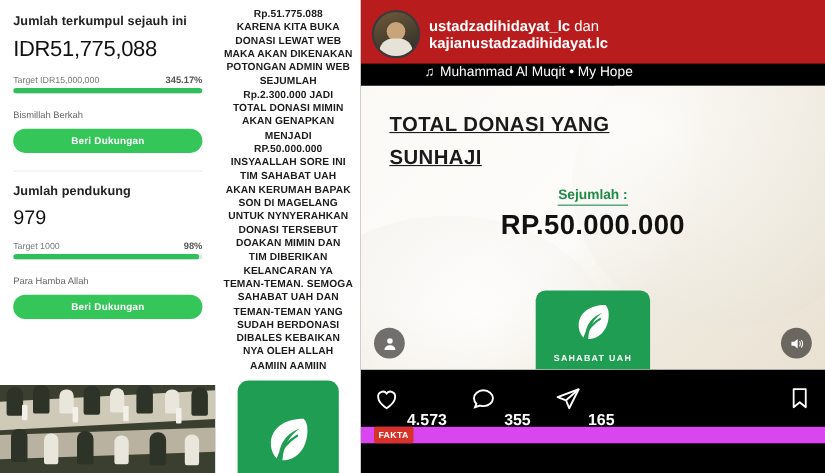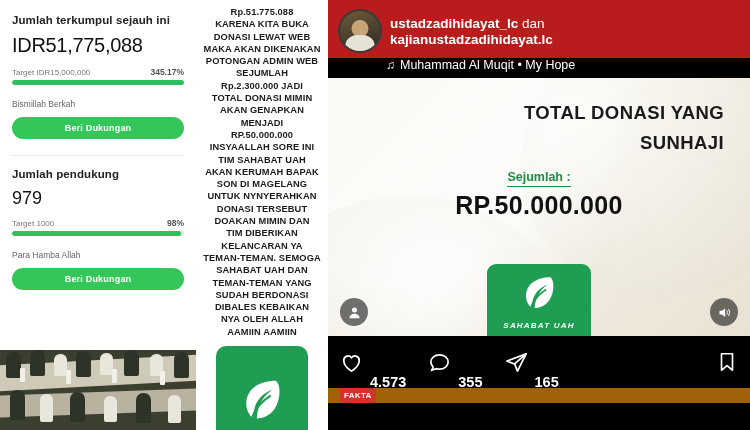--- a/index.html
+++ b/index.html
@@ -137,37 +137,38 @@
     position:absolute;right:-50px;top:-40px;width:280px;height:260px;
     border-radius:50%;
     background:radial-gradient(circle at 30% 30%, rgba(255,255,255,.55), rgba(214,204,184,.25));
   }
   .ig-media .swoosh2{
     position:absolute;left:-70px;bottom:-90px;width:300px;height:230px;
     border-radius:50%;
     background:radial-gradient(circle at 60% 40%, rgba(255,255,255,.5), rgba(205,194,172,.2));
   }
   .ig-headline{
-    position:relative;z-index:2;text-align:right;color:#1a1a1a;
+    position:relative;z-index:2;text-align:left;color:#1a1a1a;
     font-size:18.5px;font-weight:700;line-height:30px;letter-spacing:.4px;
     padding:20px 26px 0 26px;
+    text-decoration:underline;
   }
   .ig-sejumlah{
     position:relative;z-index:2;text-align:center;color:#1f8c46;
     font-size:12.5px;font-weight:700;margin-top:12px;
   }
   .ig-sejumlah .ul{border-bottom:1.5px solid #1f8c46;padding-bottom:2px;}
   .ig-bignum{
     position:relative;z-index:2;text-align:center;color:#111;
     font-size:25px;font-weight:700;letter-spacing:.3px;margin-top:7px;
   }
   .ig-logo{
     position:absolute;z-index:2;left:50%;transform:translateX(-50%);
     bottom:0;width:104px;height:72px;background:#1f9e53;
-    border-radius:9px 9px 0 0;overflow:hidden;font-style:italic;
+    border-radius:9px 9px 0 0;overflow:hidden;
   }
   .ig-logo .leaf{position:absolute;left:50%;top:6px;transform:translateX(-50%);width:46px;height:46px;}
   .ig-logo .brand{
     position:absolute;left:0;bottom:6px;width:104px;text-align:center;
     color:#fff;font-size:8px;font-weight:700;letter-spacing:1.2px;
   }
   .media-btn{
     position:absolute;z-index:3;bottom:10px;width:28px;height:28px;border-radius:50%;
     background:rgba(0,0,0,.55);display:flex;align-items:center;justify-content:center;
   }
@@ -176,21 +177,21 @@
 
   .ig-actions{
     height:52px;display:flex;align-items:center;gap:6px;
     padding:0 12px;box-sizing:border-box;background:#000;color:#fff;
   }
   .act{display:flex;align-items:center;gap:7px;margin-right:16px;}
   .act .cnt{font-size:14.5px;font-weight:700;margin-top:40px;}
   .ig-actions .spacer{flex:1;}
   .ig-liked{
     display:flex;align-items:center;gap:7px;padding:0 12px;
-    color:#fff;font-size:13.5px;font-weight:700;background:#a16207;
+    color:#fff;font-size:13.5px;font-weight:700;background:#d946ef;
   }
   .fakta-badge{
     background:#d7322a;color:#fff;font-size:8px;font-weight:700;
     padding:3px 4px;border-radius:2px;letter-spacing:.3px;
   }
   svg{display:block;}
 </style>
 </head>
 <body>
 

